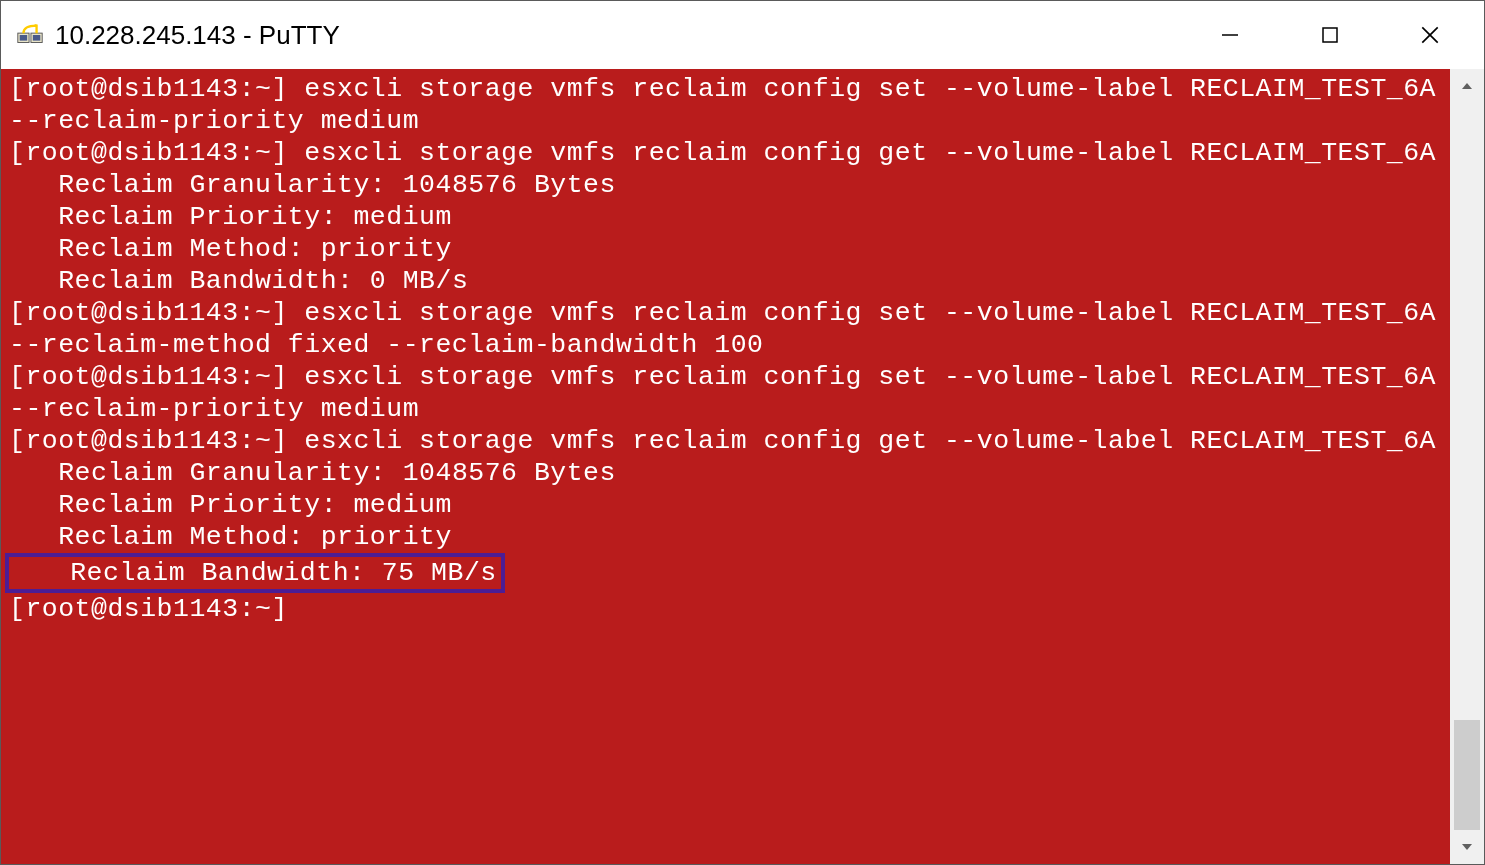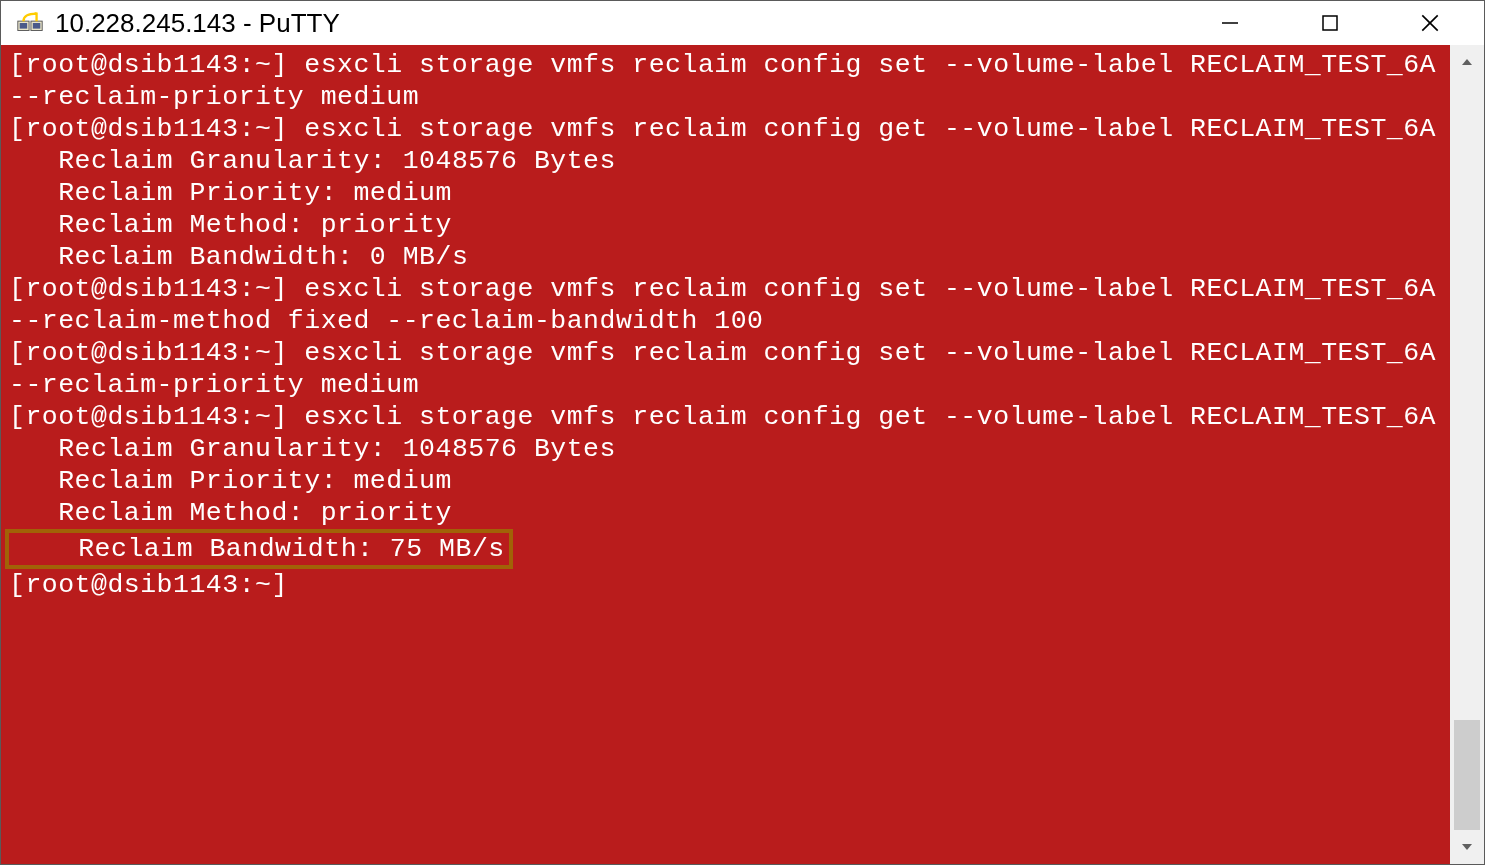--- a/index.html
+++ b/index.html
@@ -16,21 +16,21 @@
     }
     .window {
       width: 1485px;
       height: 865px;
       border: 1px solid #5a5a5a;
       display: flex;
       flex-direction: column;
       background: #fff;
     }
     .titlebar {
-      height: 44px;
+      height: 68px;
       background: #ffffff;
       display: flex;
       align-items: center;
       padding: 0 4px 0 14px;
       flex-shrink: 0;
     }
     .titlebar-icon {
       width: 30px;
       height: 30px;
       margin-right: 10px;
@@ -80,22 +80,22 @@
       padding: 4px 2px 0 8px;
       letter-spacing: 0.5px;
       white-space: pre-wrap;
       word-break: break-all;
       overflow: hidden;
     }
     .terminal .line {
       display: block;
     }
     .highlight-box {
-      border: 4px solid #a16207;
-      padding: 0 4px 0 20px;
+      border: 4px solid #4c1d95;
+      padding: 0 4px 0 12px;
       margin-left: -4px;
       display: inline-block;
     }
     .scrollbar {
       width: 34px;
       background: #f0f0f0;
       display: flex;
       flex-direction: column;
       align-items: center;
     }

